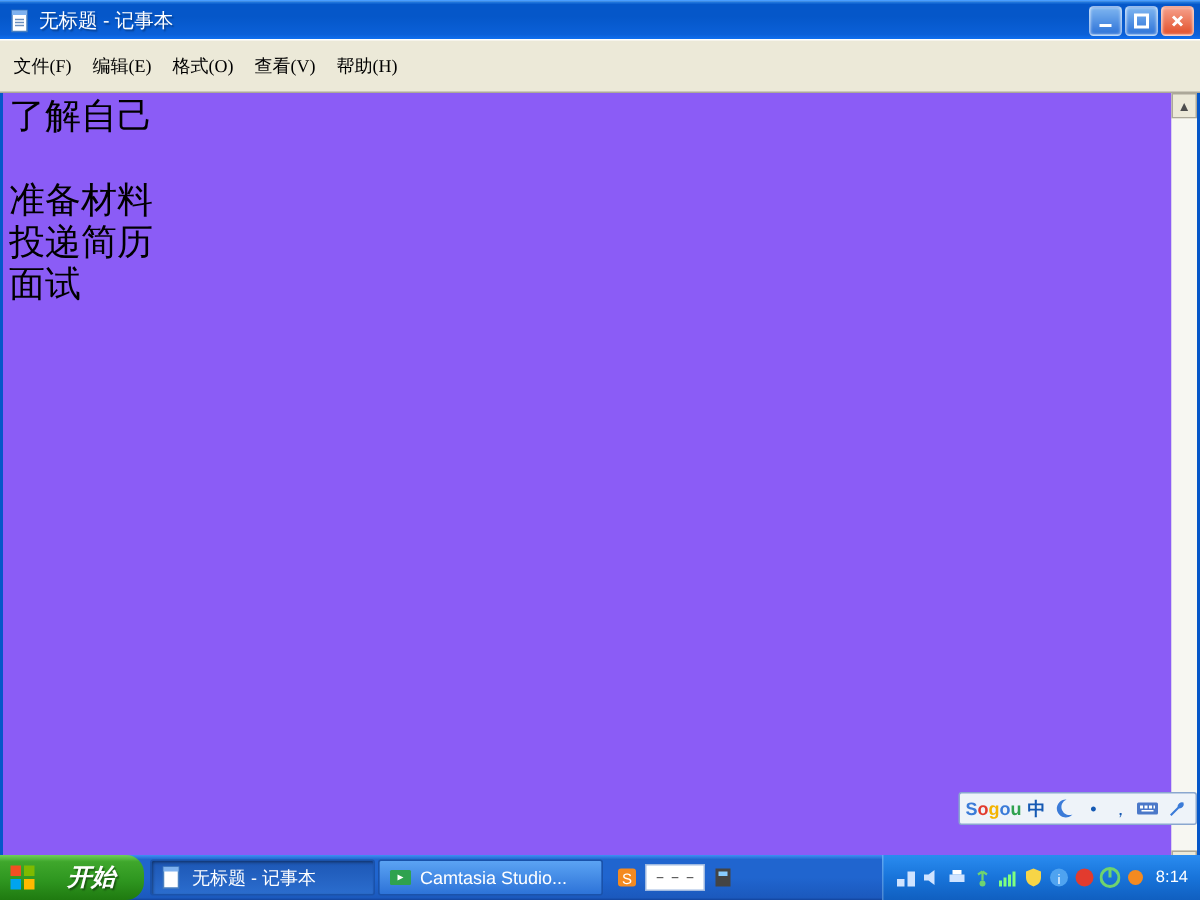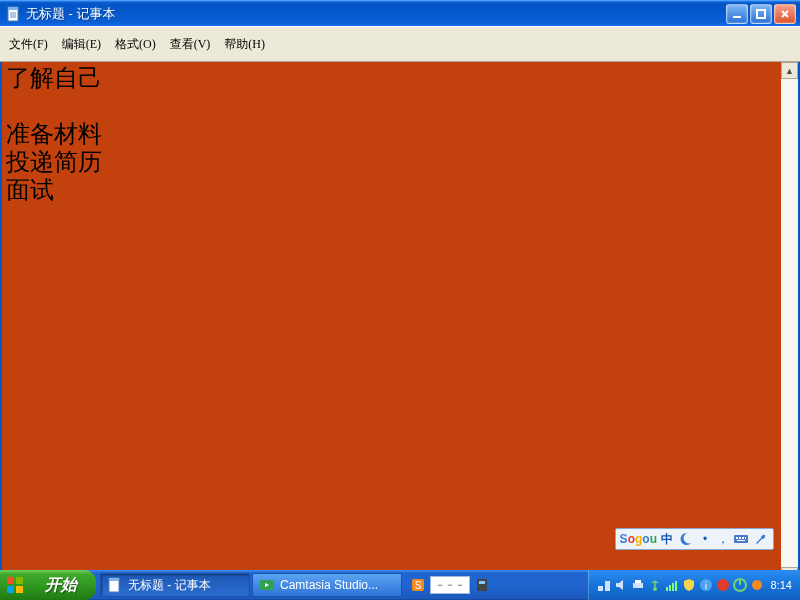--- a/index.html
+++ b/index.html
@@ -38,21 +38,21 @@
   border-top:1px solid #fff; border-bottom:1px solid #aca899;
   display:flex; align-items:center; font-size:12px; padding:0 2px;
   font-family:"SimSun",serif;
 }
 .menubar .menu-item { padding:1px 7px; cursor:default;}
 
 
 .client {
   position:relative;
   height: calc(600px - 26px - 20px - 30px); 
-  background:#c2410c;
+  background:#8b5cf6;
   border-left:2px solid #0557c9;
   border-right:2px solid #0557c9;
   border-bottom:2px solid #0557c9;
 }
 .textarea {
   position:absolute; left:0; top:0; right:17px; bottom:0;
   padding:2px 4px 2px 4px;
   font-family:"KaiTi","STKaiti","SimSun",serif;
   font-size:24px; line-height:28px; color:#000;
   white-space:pre; overflow:hidden;
@@ -68,21 +68,21 @@
   display:flex;align-items:center;justify-content:center;
   font-size:9px; color:#4d4d4d;
 }
 .scrollbar-v .arrow.down { position:absolute; bottom:0;}
 .scrollbar-v .track {
   position:absolute; top:17px; bottom:17px; left:0; right:0; background:#f7f7f2;
 }
 
 
 .ime-bar {
-  position:absolute; right:24px; bottom:34px; height:22px;
+  position:absolute; right:0; bottom:34px; height:22px;
   background:#eef3f9; border:1px solid #8aa7cf; border-radius:2px;
   display:flex; align-items:center; padding:0 4px; gap:4px;
   font-size:12px;
 }
 .ime-bar .sogou-logo { font-family:Arial,Helvetica,sans-serif; font-weight:bold;}
 .ime-bar .sogou-logo .s1{color:#3b7bd8}.ime-bar .sogou-logo .s2{color:#e23b2e}
 .ime-bar .sogou-logo .s3{color:#f4b400}.ime-bar .sogou-logo .s4{color:#3b7bd8}
 .ime-bar .sogou-logo .s5{color:#2fa24f}
 .ime-bar .ime-chip { color:#1559b3; font-weight:bold;}
 .ime-bar .ime-ico { width:16px; height:16px; display:inline-flex; align-items:center; justify-content:center; }

